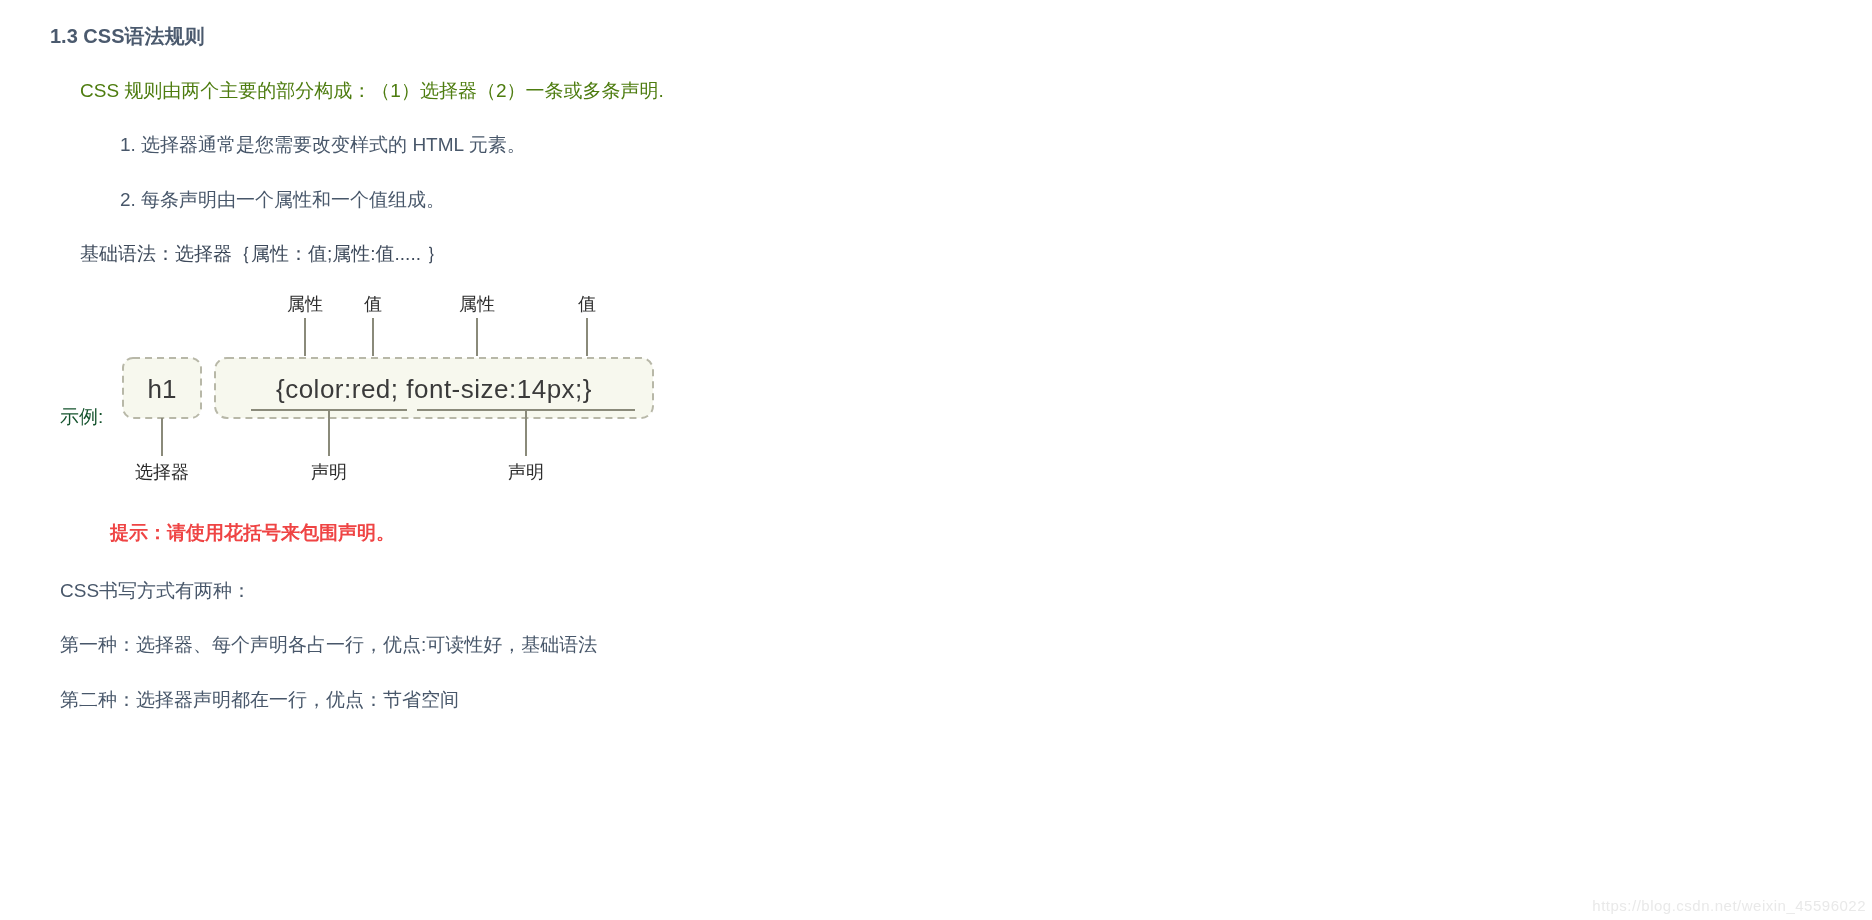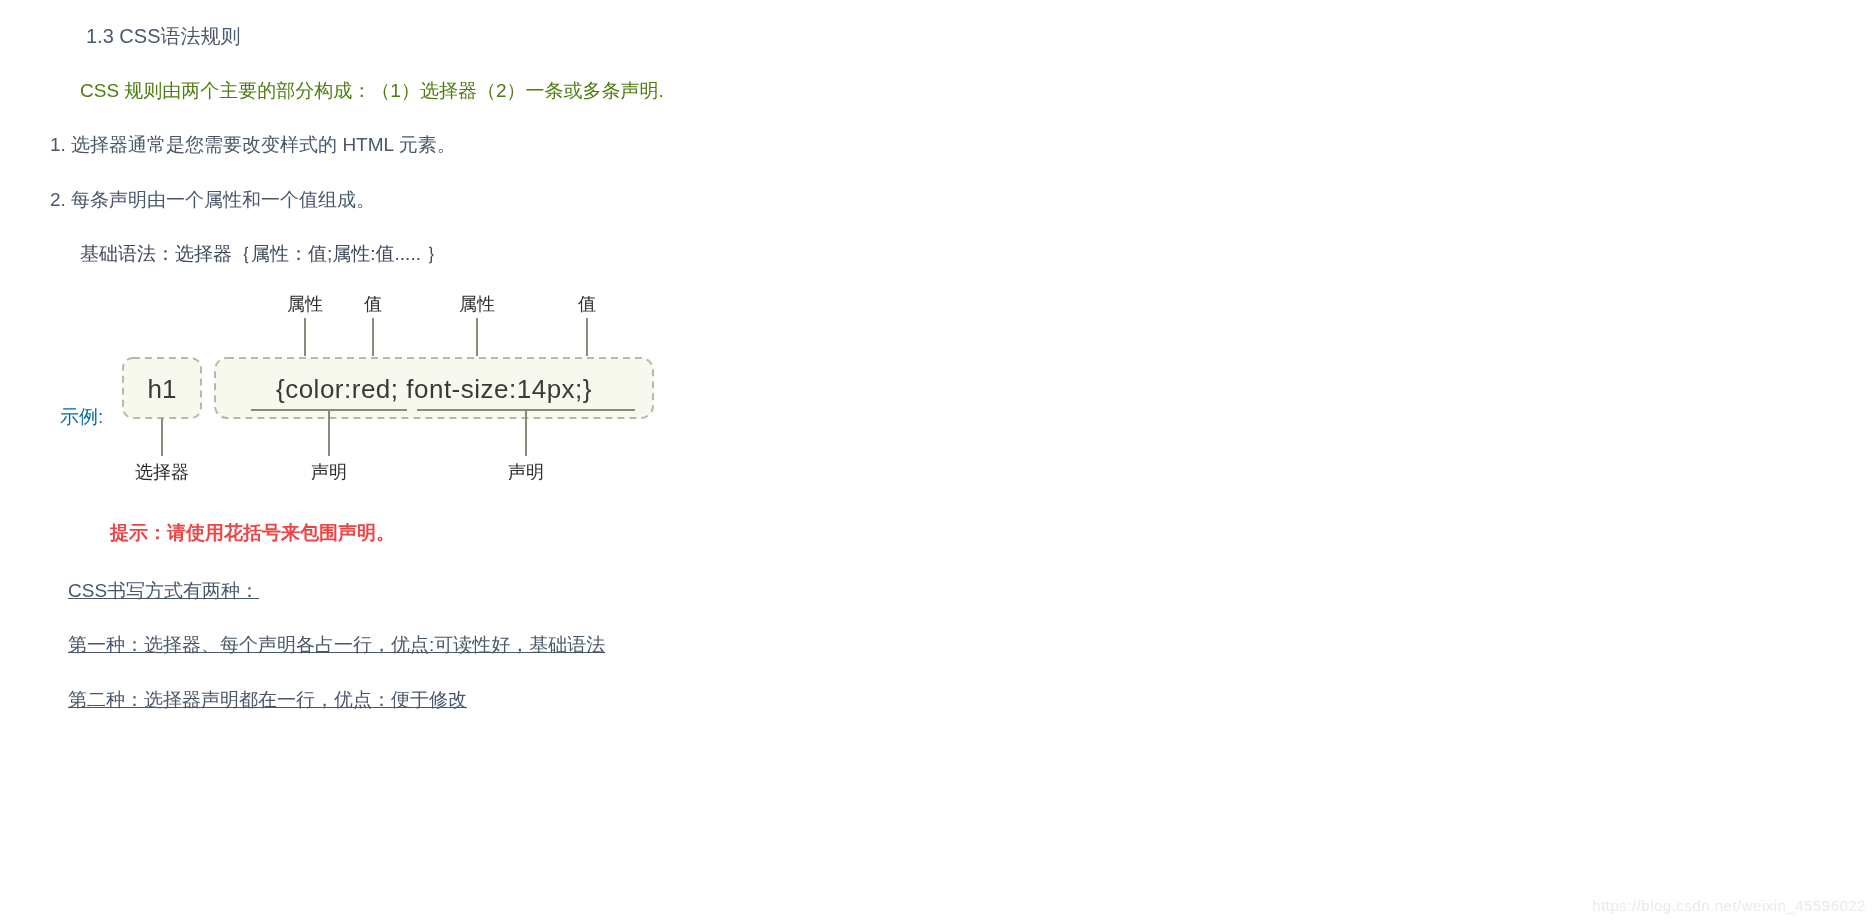--- a/index.html
+++ b/index.html
@@ -8,39 +8,38 @@
       background: #fff;
       color: #3e4a5b;
       padding: 20px 50px;
       font-size: 18px;
       line-height: 1.6;
       width: 1872px;
       height: 920px;
       position: relative;
     }
     .section-heading {
-      font-weight: 400;
+      font-weight: 700;
       color: #4b5a6e;
       margin-bottom: 24px;
       font-size: 20px;
-      margin-left: 36px;
     }
     .para { margin-left: 30px; color: #4d7c0f; margin-bottom: 24px; font-size: 19px; }
-    .list-item { color: #48576a; margin-bottom: 24px; font-size: 19px; }
+    .list-item { margin-left: 70px; color: #48576a; margin-bottom: 24px; font-size: 19px; }
     .bold-line { margin-left: 30px; font-weight: 400; color: #3e4a5b; margin-bottom: 20px; font-size: 19px; }
     .tip-line { margin-left: 60px; font-weight: 700; color: #ef4444; margin-bottom: 28px; font-size: 19px; }
-    .body-line { margin-left: 18px; color: #48576a; margin-bottom: 24px; font-size: 19px; text-decoration: underline; }
+    .body-line { margin-left: 10px; color: #48576a; margin-bottom: 24px; font-size: 19px; }
     .diagram-row {
       display: flex;
       align-items: center;
       margin-left: 10px;
       margin-bottom: 28px;
     }
     .example-label {
-      color: #0369a1;
+      color: #14532d;
       font-size: 19px;
       margin-right: 14px;
       margin-top: 56px;
     }
     .svg-wrap { width: 546px; height: 200px; }
     .watermark {
       position: absolute;
       right: 6px;
       bottom: 2px;
       color: #e9e9e9;
@@ -95,15 +94,15 @@
       <text x="212" y="188" font-size="18" fill="#2c2c2c" text-anchor="middle">声明</text>
       <text x="409" y="188" font-size="18" fill="#2c2c2c" text-anchor="middle">声明</text>
     </svg>
   </div>
 </div>
 
 <div class="tip-line">提示：请使用花括号来包围声明。</div>
 
 <div class="body-line">CSS书写方式有两种：</div>
 <div class="body-line">第一种：选择器、每个声明各占一行，优点:可读性好，基础语法</div>
-<div class="body-line">第二种：选择器声明都在一行，优点：便于修改</div>
+<div class="body-line">第二种：选择器声明都在一行，优点：节省空间</div>
 
 <div class="watermark">https://blog.csdn.net/weixin_45596022</div>
 
 </body></html>

